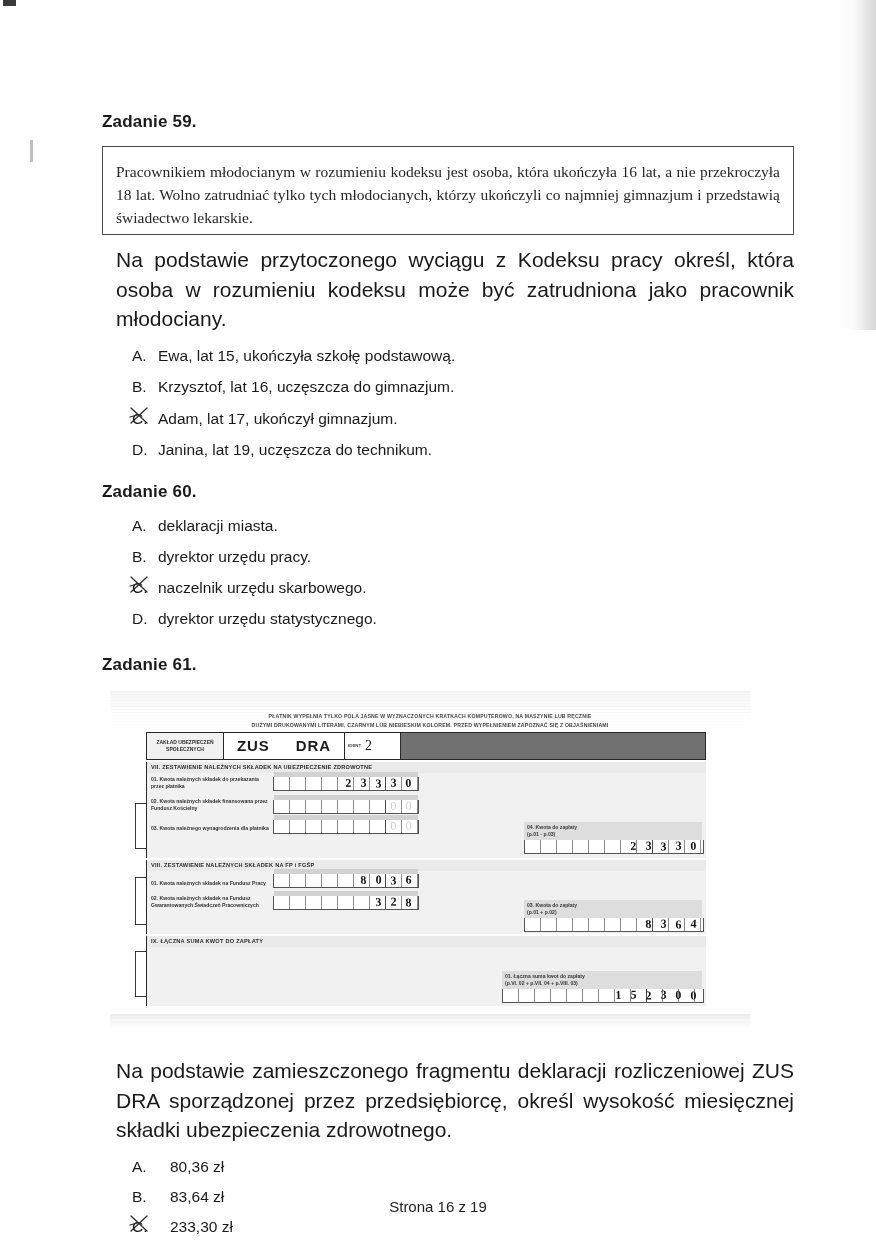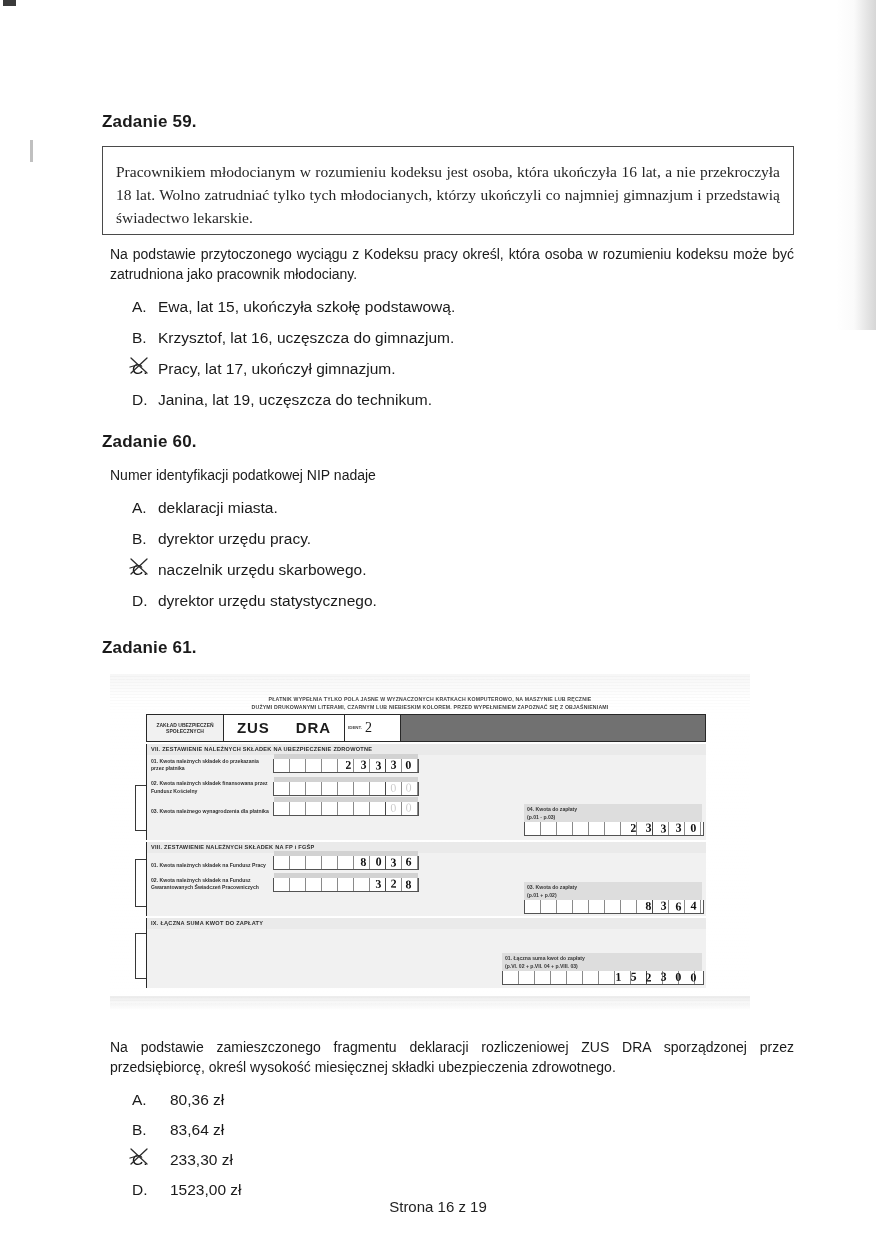--- a/index.html
+++ b/index.html
@@ -67,24 +67,24 @@
   .excerpt-text {
     font-family: "Liberation Serif", serif;
     font-size: 15.5px;
     line-height: 1.48;
     text-align: justify;
     margin: 0;
     color: #262626;
   }
 
   .prompt {
-    font-size: 14px;
+    font-size: 21px;
     line-height: 1.42;
     text-align: justify;
-    margin: 6px 0 12px 8px;
+    margin: 6px 0 12px 14px;
   }
   .prompt.nojustify { text-align: left; }
 
   .options {
     margin: 0;
     padding: 0;
     list-style: none;
   }
   .option {
     display: flex;
@@ -350,32 +350,31 @@
           <span class="opt-letter">B.</span>
           <span class="opt-text">Krzysztof, lat 16, uczęszcza do gimnazjum.</span>
         </li>
         <li class="option">
           <span class="opt-letter">
             <svg class="strike" viewBox="0 0 24 24">
               <path d="M3 4 L19 19 M19 4 L3 19 M2 13 L9 11" stroke="#2b2b2b" stroke-width="1.3" fill="none" stroke-linecap="round"></path>
             </svg>
             <span>C.</span>
           </span>
-          <span class="opt-text">Pracy, lat 17, ukończył gimnazjum.</span>
+          <span class="opt-text">Adam, lat 17, ukończył gimnazjum.</span>
         </li>
         <li class="option">
           <span class="opt-letter">D.</span>
           <span class="opt-text">Janina, lat 19, uczęszcza do technikum.</span>
         </li>
       </ul>
     </div>
 
     <div style="margin-top:22px;">
       <h2 class="task-heading">Zadanie 60.</h2>
-      <p class="prompt nojustify">Numer identyfikacji podatkowej NIP nadaje</p>
 
       <ul class="options">
         <li class="option">
           <span class="opt-letter">A.</span>
           <span class="opt-text">deklaracji miasta.</span>
         </li>
         <li class="option">
           <span class="opt-letter">B.</span>
           <span class="opt-text">dyrektor urzędu pracy.</span>
         </li>

